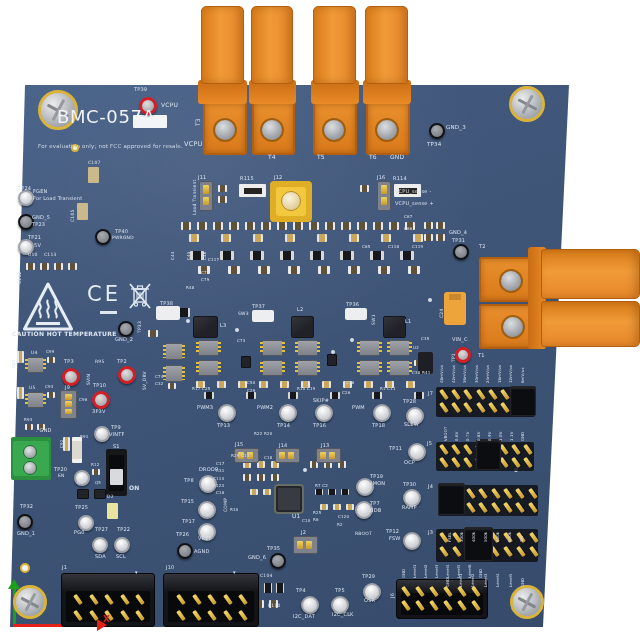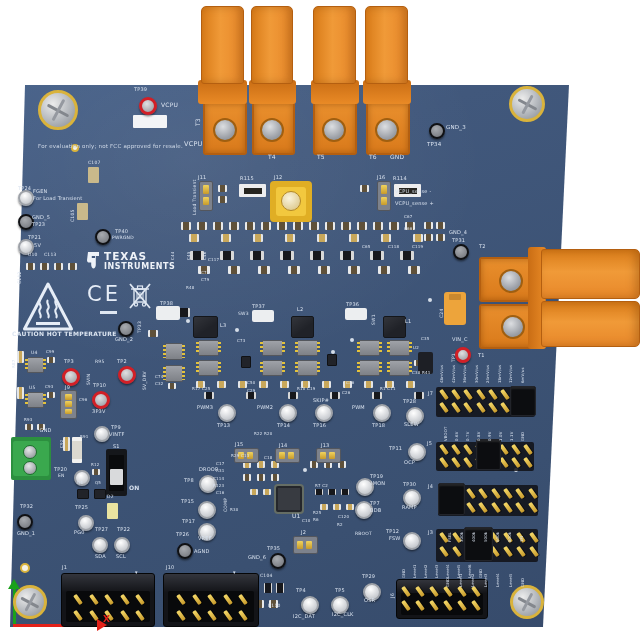--- a/index.html
+++ b/index.html
@@ -74,32 +74,23 @@
   #caution{left:12px;top:331px;font-size:6px;font-weight:bold;color:#dde6f2;z-index:30;letter-spacing:0.3px;}
   #warn-tri,#weee{z-index:30;}
 </style>
 </head>
 <body>
 
 <div id="scene">
   <div id="board"></div>
   <div id="board-sheen"></div>
 
+  <div id="title" class="lbl">BMC-057A</div>
   <div id="disclaimer" class="lbl">For evaluation only; not FCC approved for resale.</div>
 
-  <div id="brand">
-    <svg width="15" height="18" viewBox="0 0 15 18">
-      <path d="M2,1 h11 v4 h-3.2 v9 c0,2 -1.3,3.4 -2.3,3.4 c-1,0 -2.3,-1.4 -2.3,-3.4 v-2.5 h-2.7 c-0.8,0 -1.5,-1 -1.5,-2.2 Z" fill="#eef2f8"></path>
-      <path d="M5.8,5 h3.2 v2 h-3.2 Z" fill="#41587c"></path>
-    </svg>
-    <div style="position:static">
-      <div class="bt b1">TEXAS</div>
-      <div class="bt b2">INSTRUMENTS</div>
-    </div>
-  </div>
 
   <div id="ce-mark" class="lbl">CE</div>
   <div id="caution" class="lbl">CAUTION HOT TEMPERATURE</div>
 
   <svg id="warn-tri" style="left:22px;top:280px;" width="52" height="54" viewBox="0 0 52 54">
     <path d="M26,4 L49.5,49 L2.5,49 Z" fill="none" stroke="#e6edf7" stroke-width="3" stroke-linejoin="round"></path>
     <rect x="14" y="42" width="24" height="3" fill="#e6edf7"></rect>
     <path d="M18,38 c3,-3 -3,-6 0,-9 c3,-3 -3,-6 0,-9" fill="none" stroke="#e6edf7" stroke-width="2"></path>
     <path d="M26,38 c3,-3 -3,-6 0,-9 c3,-3 -3,-6 0,-9" fill="none" stroke="#e6edf7" stroke-width="2"></path>
     <path d="M34,38 c3,-3 -3,-6 0,-9 c3,-3 -3,-6 0,-9" fill="none" stroke="#e6edf7" stroke-width="2"></path>

